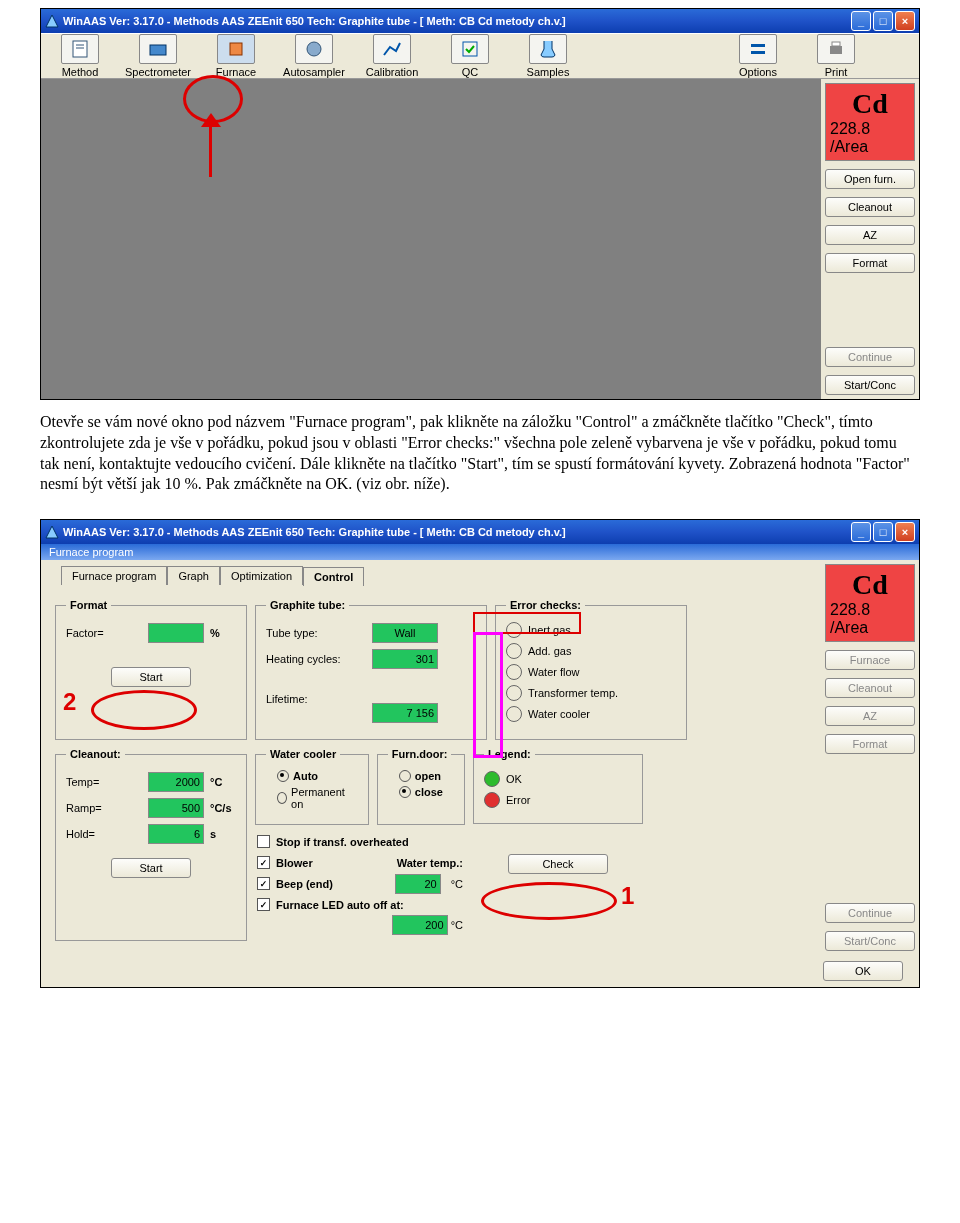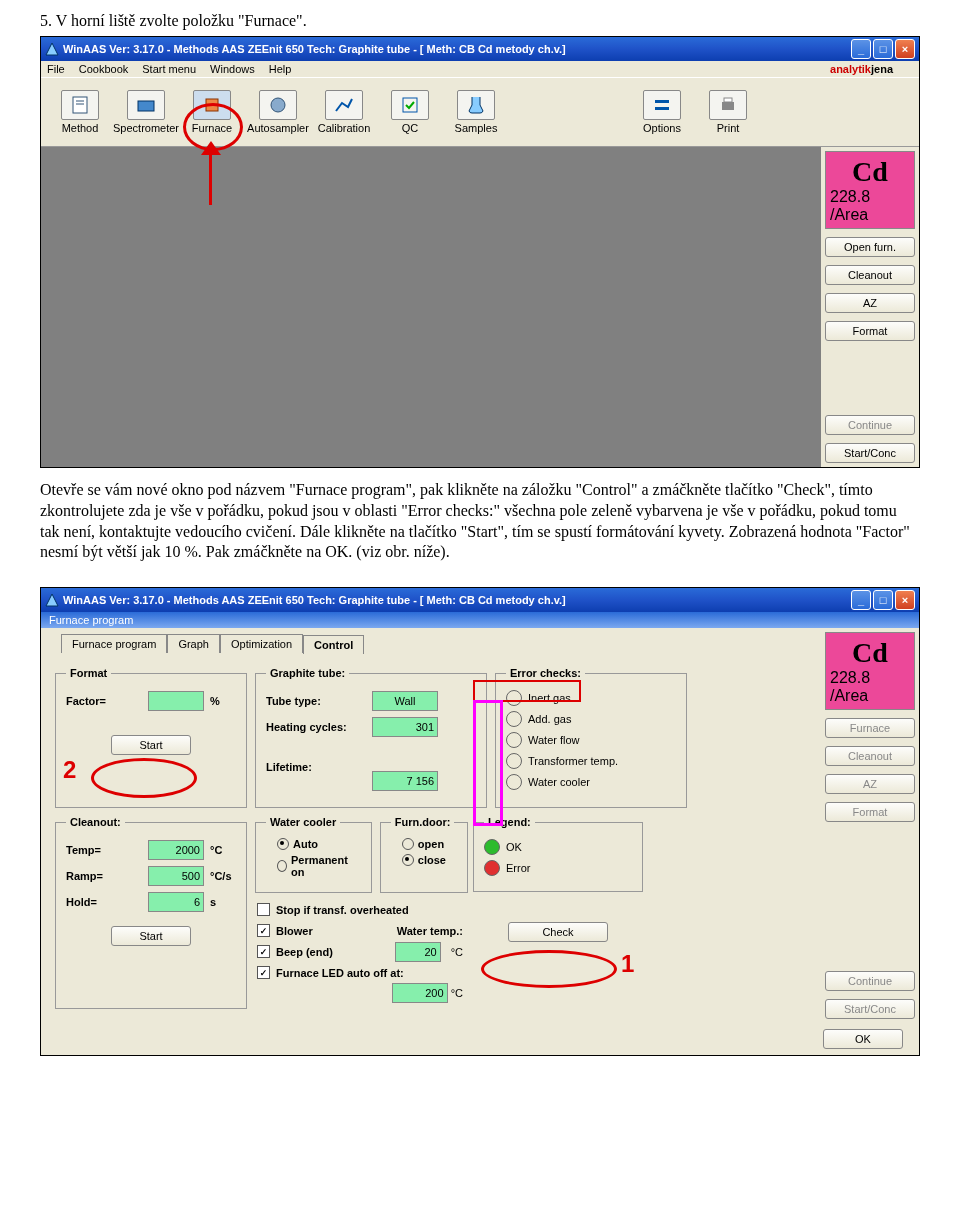--- a/index.html
+++ b/index.html
@@ -10,90 +10,81 @@
 .tb-icon{width:14px;height:14px;margin-right:4px;display:inline-block}
 .tb-icon svg{width:14px;height:14px}
 .tb-title{flex:1;font-weight:bold;font-size:11px}
 .wbtns{display:flex;gap:2px}
 .wb{width:18px;height:18px;border:1px solid #fff;border-radius:3px;display:flex;align-items:center;justify-content:center;font-weight:bold;font-size:11px}
 .wb.min,.wb.max{background:linear-gradient(#5c93e6,#2a6bd8)}
 .wb.close{background:linear-gradient(#f08050,#d04020)}
 .menubar{background:#ece9d8;padding:2px 6px;display:flex;gap:14px;border-bottom:0}
 .menubar span[data-name="brand"]{margin-left:auto;margin-right:20px;color:#c00;font-weight:bold}
 .menubar span[data-name="brand"] .j{color:#000}
-.toolbar{background:#ece9d8;border-top:1px solid #fff;border-bottom:1px solid #999;padding:12px 6px;display:flex;gap:0}
+.toolbar{background:#ece9d8;border-top:1px solid #fff;border-bottom:1px solid #999;padding:0 6px;display:flex;gap:12px}
 .tbtn{width:66px;text-align:center;cursor:pointer}
 .tbtn .ticon{width:36px;height:28px;margin:0 auto 2px;border:1px solid #888;background:#f4f4f0;display:flex;align-items:center;justify-content:center;border-radius:2px}
 .ticon svg{width:20px;height:20px}
 .tbtn.sel .ticon{background:#cde}
 .canvas{display:flex}
 .workarea{flex:1;background:#808080;height:320px;position:relative}
 .rside{width:90px;background:#ece9d8;display:flex;flex-direction:column;gap:8px;padding:4px}
-.elem-box{background:#ec4899;border:1px solid #888;padding:4px;text-align:left}
+.elem-box{background:#ef4444;border:1px solid #888;padding:4px;text-align:left}
 .elem-box .sym{font-size:28px;font-weight:bold;font-family:"Times New Roman",serif;text-align:center}
 .elem-box .sub{font-size:16px}
 button.xp{background:linear-gradient(#fdfdfb,#ece9d8);border:1px solid #888;border-radius:3px;padding:3px 4px;font-family:Tahoma,Arial;font-size:11px;cursor:pointer;width:100%;text-align:center}
 button.xp[disabled]{color:#888;cursor:default}
 .gap{flex:1}
 .redcircle{position:absolute;border:3px solid #d00;border-radius:50%}
 .redline{position:absolute;background:#d00;width:3px}
 .redarrow{position:absolute}
 .para{margin:12px 0 24px 0;line-height:1.3}
 
 .ss2 .workarea{background:#ece9d8;height:auto;padding:6px 4px 10px 4px}
 .tabs{display:flex;gap:0;margin:0 0 10px 16px}
 .tab{background:#ece9d8;border:1px solid #888;border-bottom:none;padding:3px 10px;position:relative;font-size:11px}
 .tab.active{background:#ece9d8;font-weight:bold;top:1px}
 .formrow{display:flex;gap:8px;padding:4px 10px}
 fieldset.grp{border:1px solid #999;padding:6px 10px 10px;margin:0;font-family:Tahoma,Arial;font-size:11px;background:#ece9d8}
 fieldset.grp legend{padding:0 4px;font-weight:bold}
 .kv{display:flex;align-items:center;gap:6px;margin:6px 0}
-.kv label{min-width:76px;font-weight:bold}
+.kv label{min-width:76px;font-weight:normal}
 .kv .unit{font-weight:bold}
-input.ro{width:48px;height:16px;background:#86efac;border:1px solid #888;text-align:right;padding:1px 3px;font-family:Tahoma,Arial;font-size:11px}
+input.ro{width:48px;height:16px;background:#22c55e;border:1px solid #888;text-align:right;padding:1px 3px;font-family:Tahoma,Arial;font-size:11px}
 .rad{display:flex;align-items:center;gap:4px;margin:4px 11px}
 .rad .dot{width:10px;height:10px;border:1px solid #555;border-radius:50%;display:inline-block;position:relative}
 .rad .dot.on::after{content:"";position:absolute;left:2px;top:2px;width:4px;height:4px;background:#000;border-radius:50%}
 .chk{display:flex;align-items:flex-end;gap:6px;margin:4px 0;font-weight:bold}
 .chk .box{width:11px;height:11px;border:1px solid #555;background:#fff;display:inline-flex;align-items:center;justify-content:center;font-size:9px}
 .ec-item{display:flex;align-items:center;gap:6px;margin:5px 0}
 .led{width:14px;height:14px;border:1px solid #666;border-radius:50%;background:#ece9d8}
 .led.ok{background:#2dbb2d}
 .led.err{background:#e03030}
 .magbox{position:absolute;border:3px solid #f0f}
 .redbox{position:absolute;border:2px solid #d00}
 .bignum{position:absolute;color:#d00;font-size:24px;font-weight:bold;font-family:Arial}
 .okbar{display:flex;justify-content:flex-end;padding:6px 16px}
 </style>
 </head>
 <body>
 
 <div class="doc">
-<p class="instr" data-name="instruction-5">5. V horní liště zvolte položku "Furnace".</p>
 
 <div class="screenshot" data-name="screenshot-1">
   <div class="titlebar" data-name="titlebar">
     <span class="tb-icon" data-name="app-icon"><svg viewBox="0 0 14 14">
             <polygon points="7,1 13,13 1,13" fill="#8cf" stroke="#036"></polygon>
           </svg></span>
     <span class="tb-title" data-name="window-title">WinAAS Ver:  3.17.0  -  Methods    AAS ZEEnit 650 Tech: Graphite tube - [ Meth: CB Cd metody ch.v.]</span>
     <div class="wbtns">
       <div class="wb min" data-name="minimize-button">_</div>
       <div class="wb max" data-name="maximize-button">□</div>
       <div class="wb close" data-name="close-button">×</div>
     </div>
   </div>
-  <div class="menubar" data-name="menubar">
-    <span data-name="menu-file">File</span>
-    <span data-name="menu-cookbook">Cookbook</span>
-    <span data-name="menu-start">Start menu</span>
-    <span data-name="menu-windows">Windows</span>
-    <span data-name="menu-help">Help</span>
-    <span data-name="brand"><span>analytik</span><span class="j">jena</span></span>
-  </div>
   <div class="toolbar" data-name="toolbar">
     <div class="tbtn" data-name="tb-method">
           <div class="ticon">
             <svg viewBox="0 0 20 20">
               <rect x="3" y="2" width="14" height="16" fill="#fff" stroke="#357"></rect>
               <line x1="6" y1="6" x2="14" y2="6" stroke="#357"></line>
               <line x1="6" y1="9" x2="14" y2="9" stroke="#357"></line>
             </svg>
           </div>
           <div data-name="tb-method-label">Method</div>
@@ -293,21 +284,21 @@
         <div style="width:210px">
           <div style="display:flex;gap:8px">
             <fieldset class="grp" style="flex:1" data-name="group-cooler">
               <legend data-name="cooler-legend">Water cooler</legend>
               <div class="rad" data-name="radio-auto">
                     <span class="dot on"></span>
                     <span style="font-weight:bold">Auto</span>
                   </div>
               <div class="rad" data-name="radio-perm">
                     <span class="dot"></span>
-                    <span style="font-weight:bold">Permanent on</span>
+                    <span style="font-weight:normal">Permanent on</span>
                   </div>
             </fieldset>
             <fieldset class="grp" style="flex:1" data-name="group-door">
               <legend data-name="door-legend">Furn.door:</legend>
               <div class="rad" data-name="radio-open">
                     <span class="dot"></span>
                     <span style="font-weight:bold">open</span>
                   </div>
               <div class="rad" data-name="radio-close">
                     <span class="dot on"></span>

